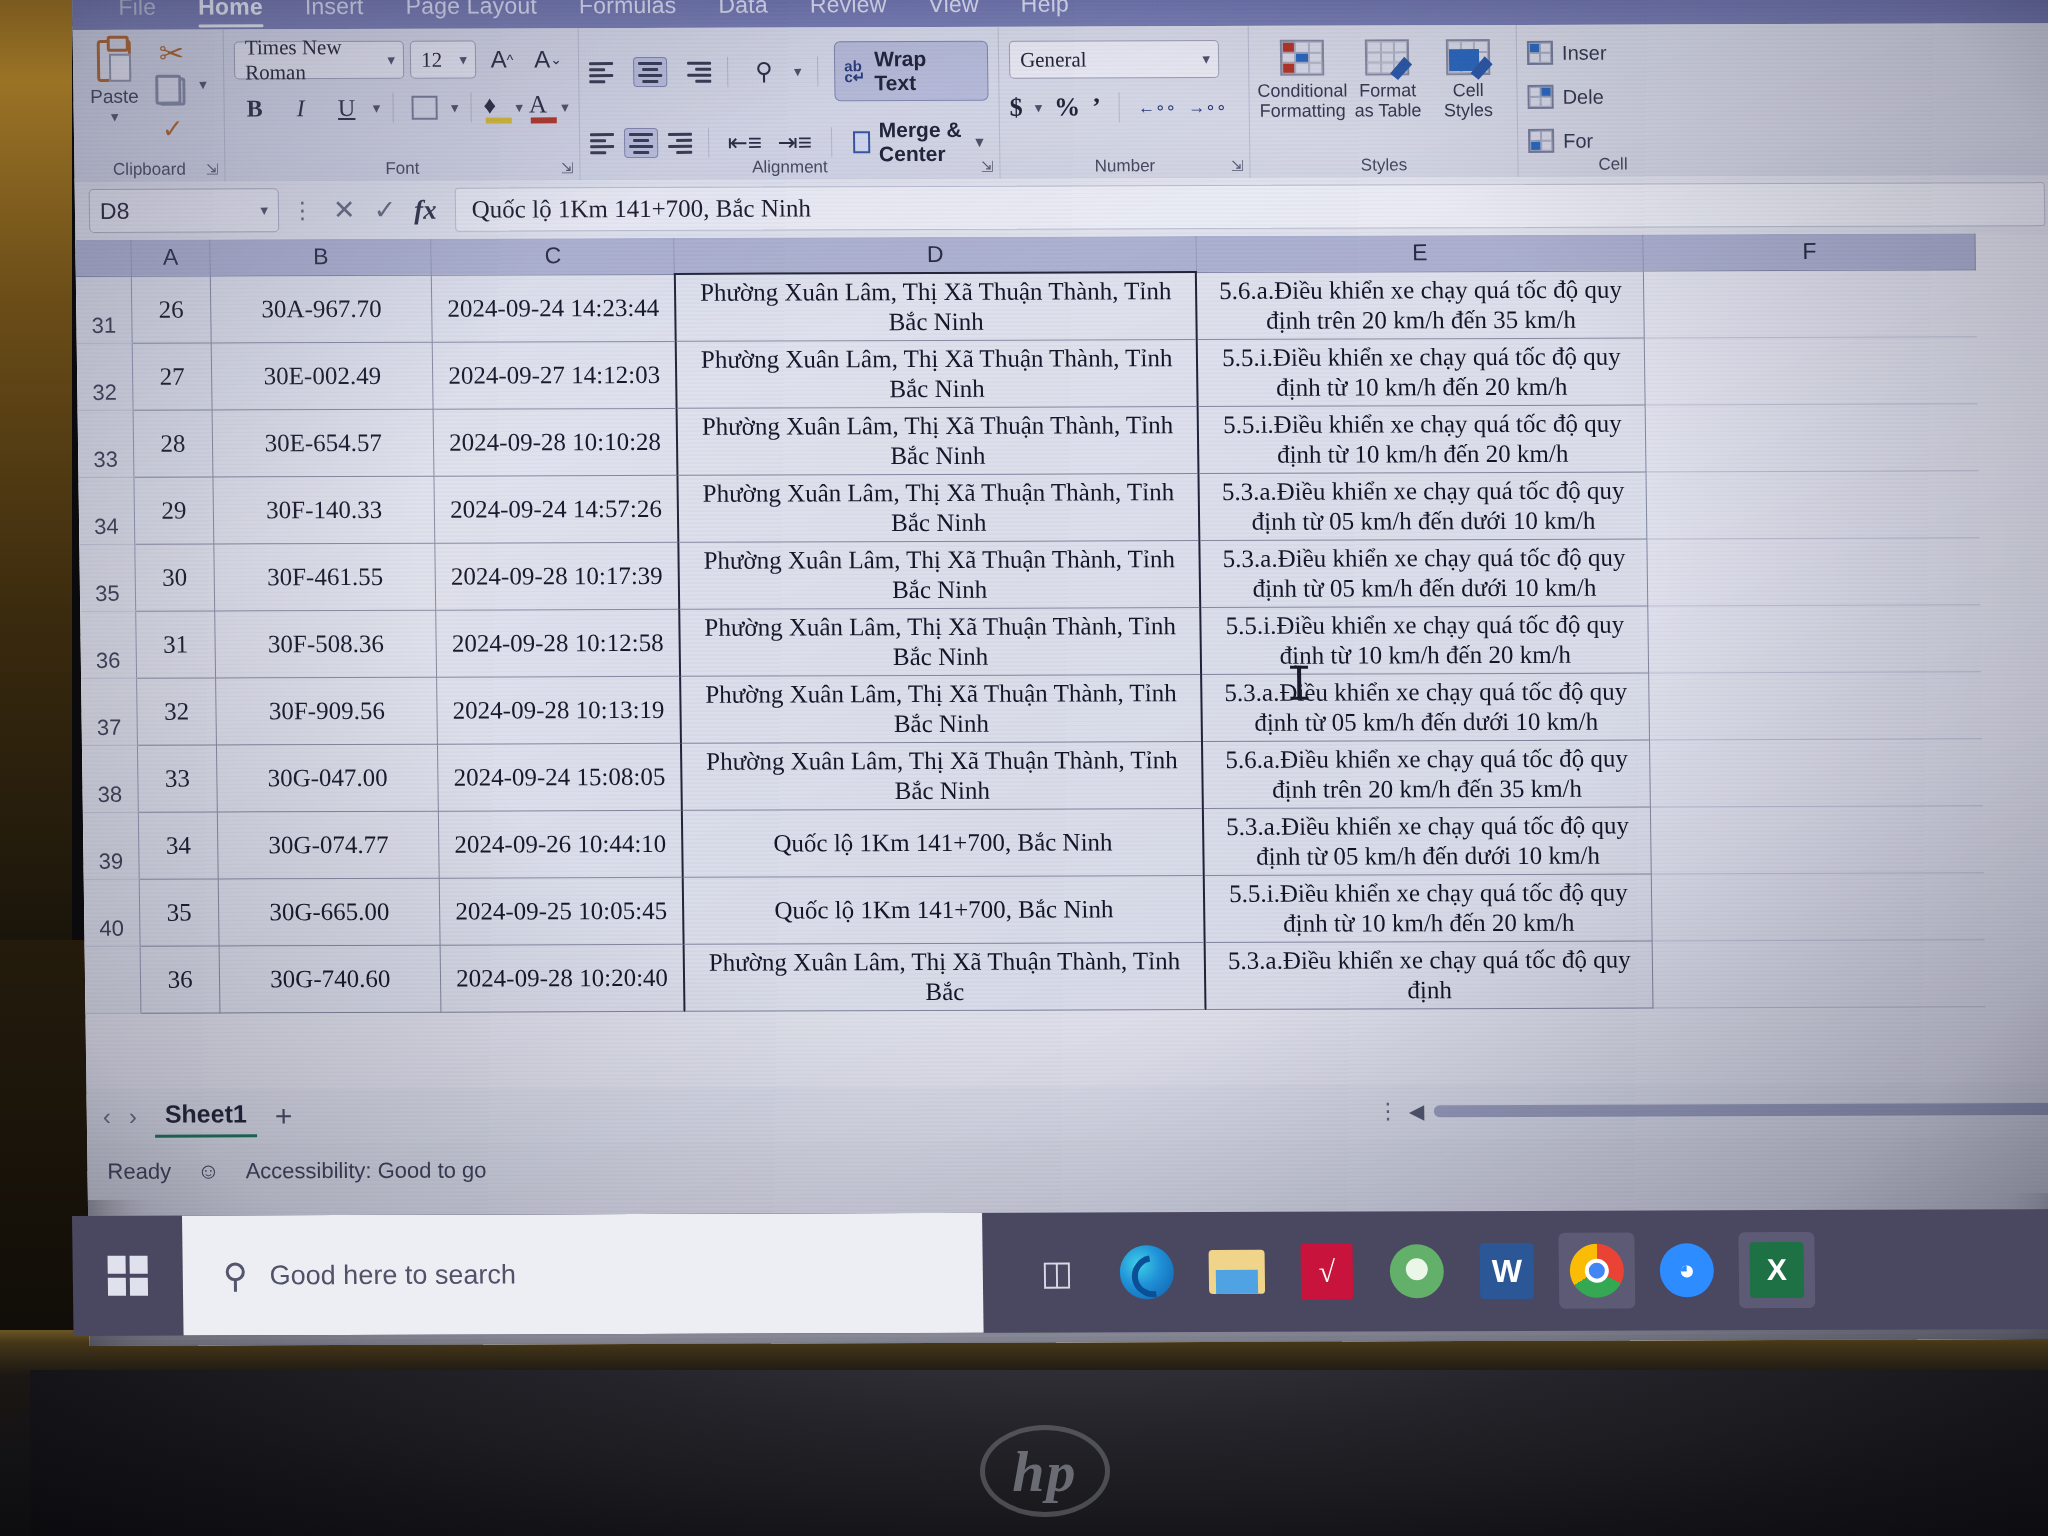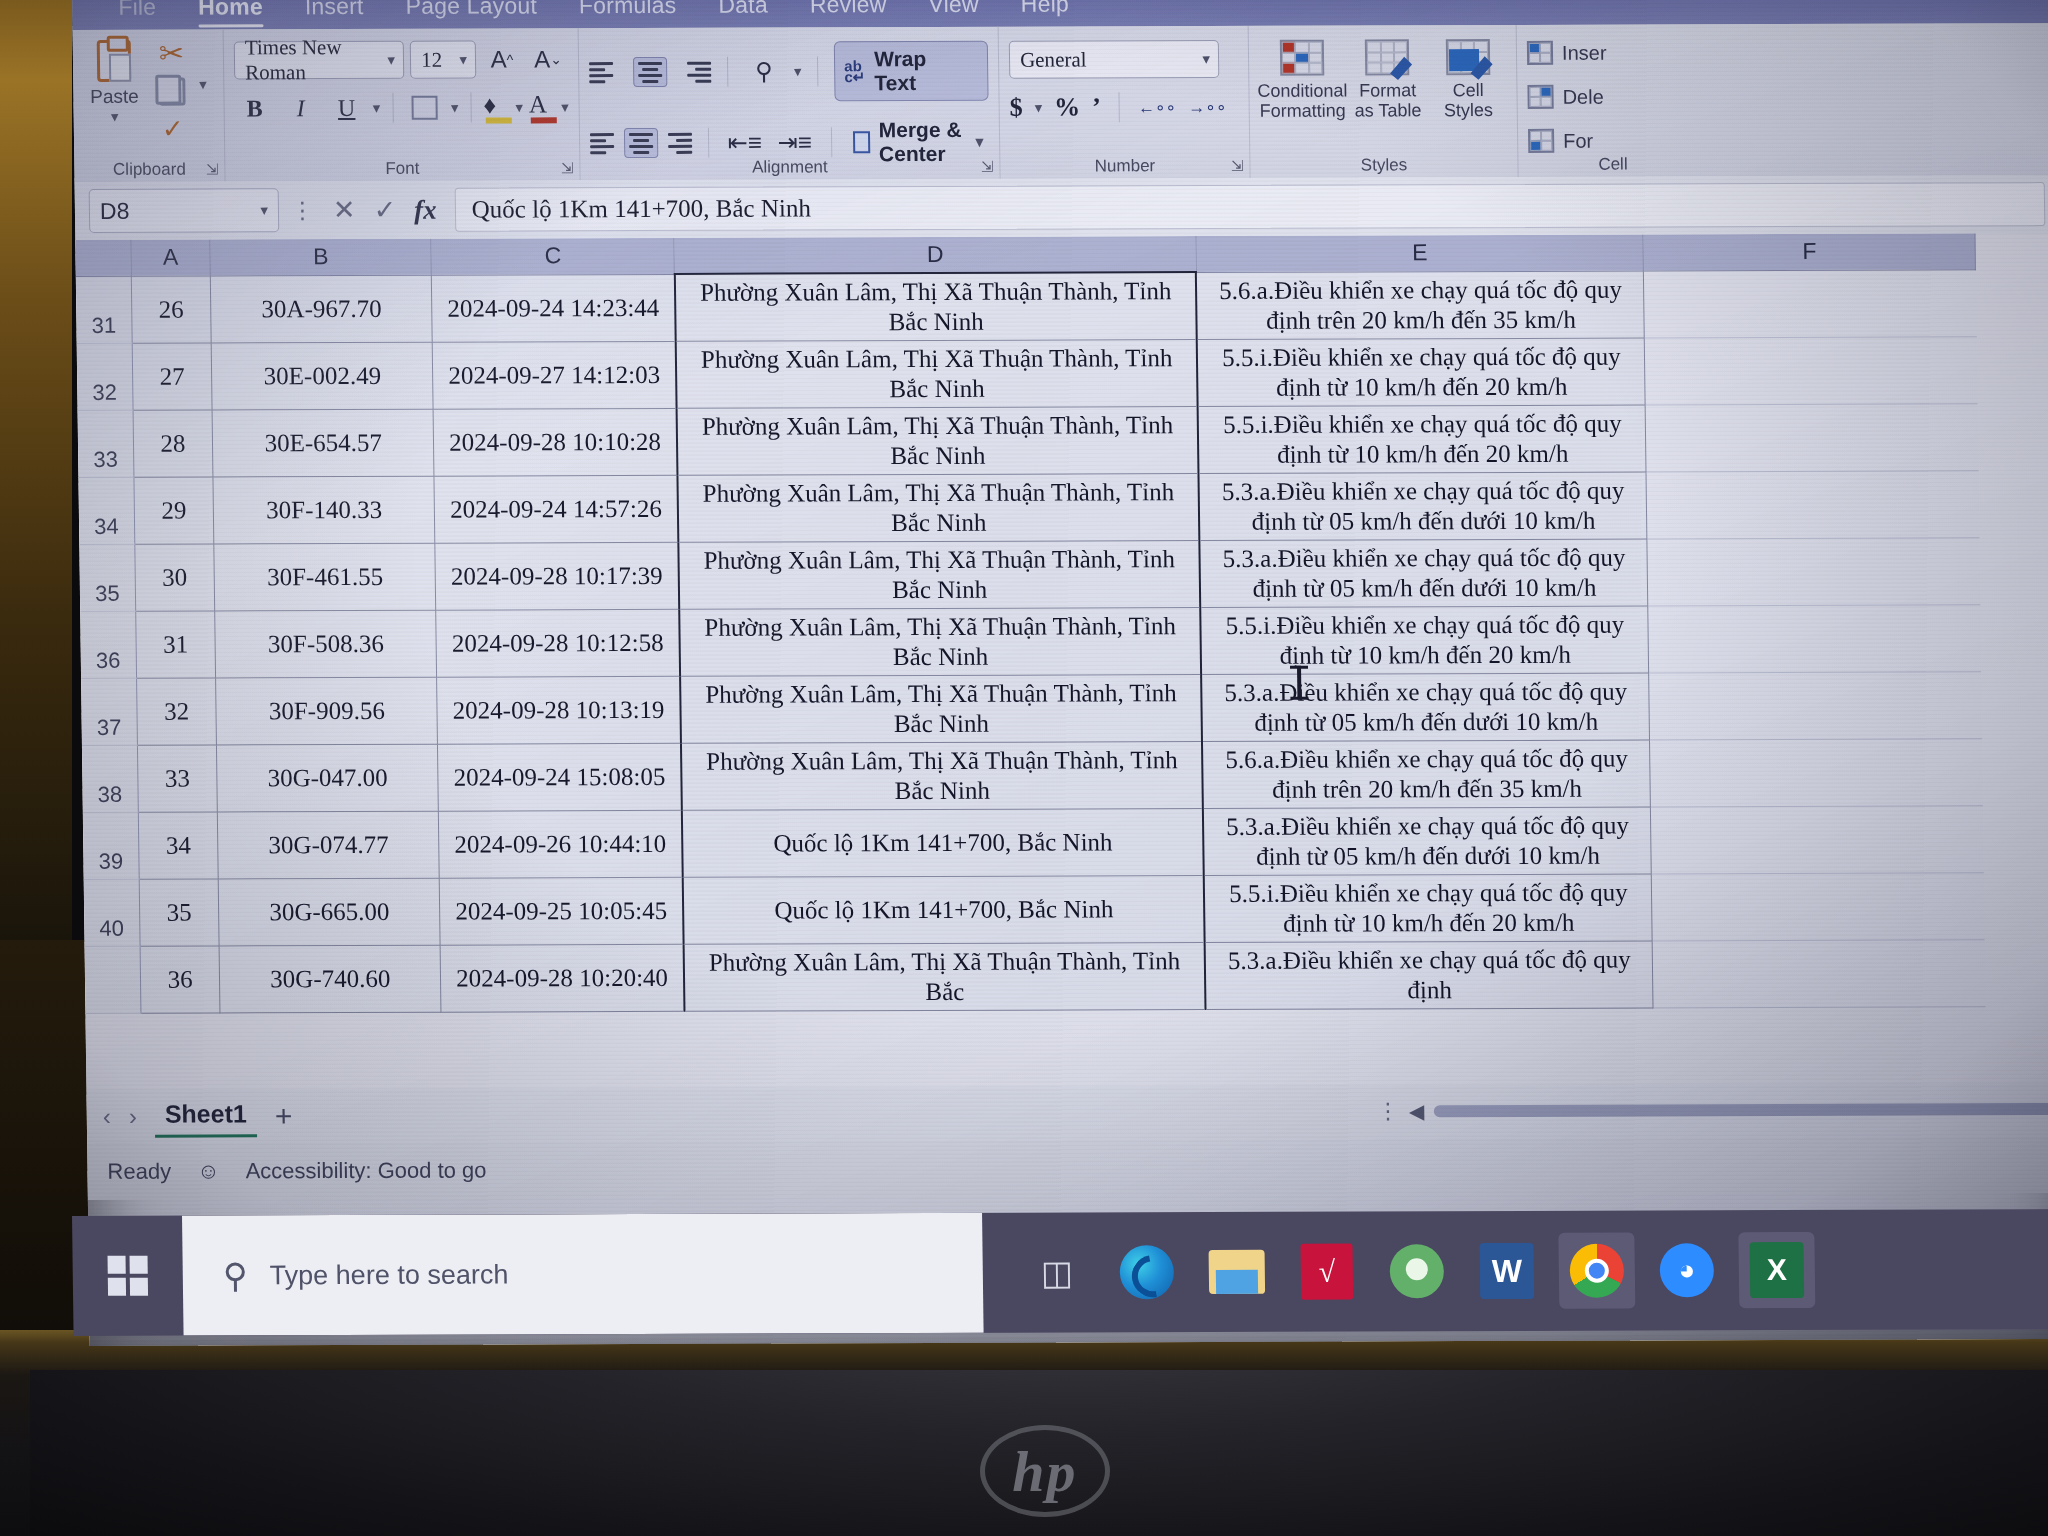--- a/index.html
+++ b/index.html
@@ -729,21 +729,21 @@
     <div class="tb-start">
       <span class="winlogo">
           <i></i>
           <i></i>
           <i></i>
           <i></i>
         </span>
     </div>
     <div class="tb-search">
       <span class="mag">⚲</span>
-      <span class="ph">Type here to search</span>
+      <span class="ph">Good here to search</span>
     </div>
     <div class="tb-icons">
       <span class="tbi taskview">◫</span>
       <span class="tbi">
           <span class="edge"></span>
         </span>
       <span class="tbi">
           <span class="folder"></span>
         </span>
       <span class="tbi">

